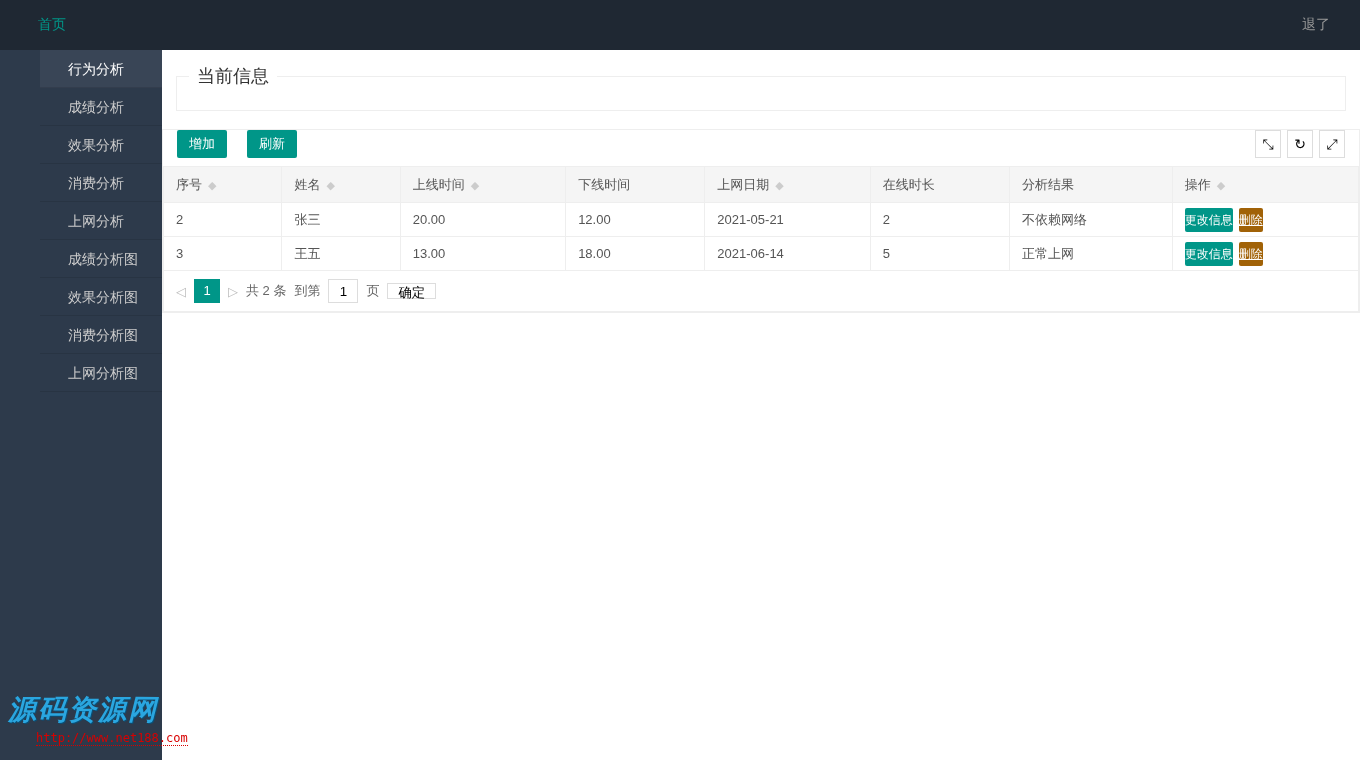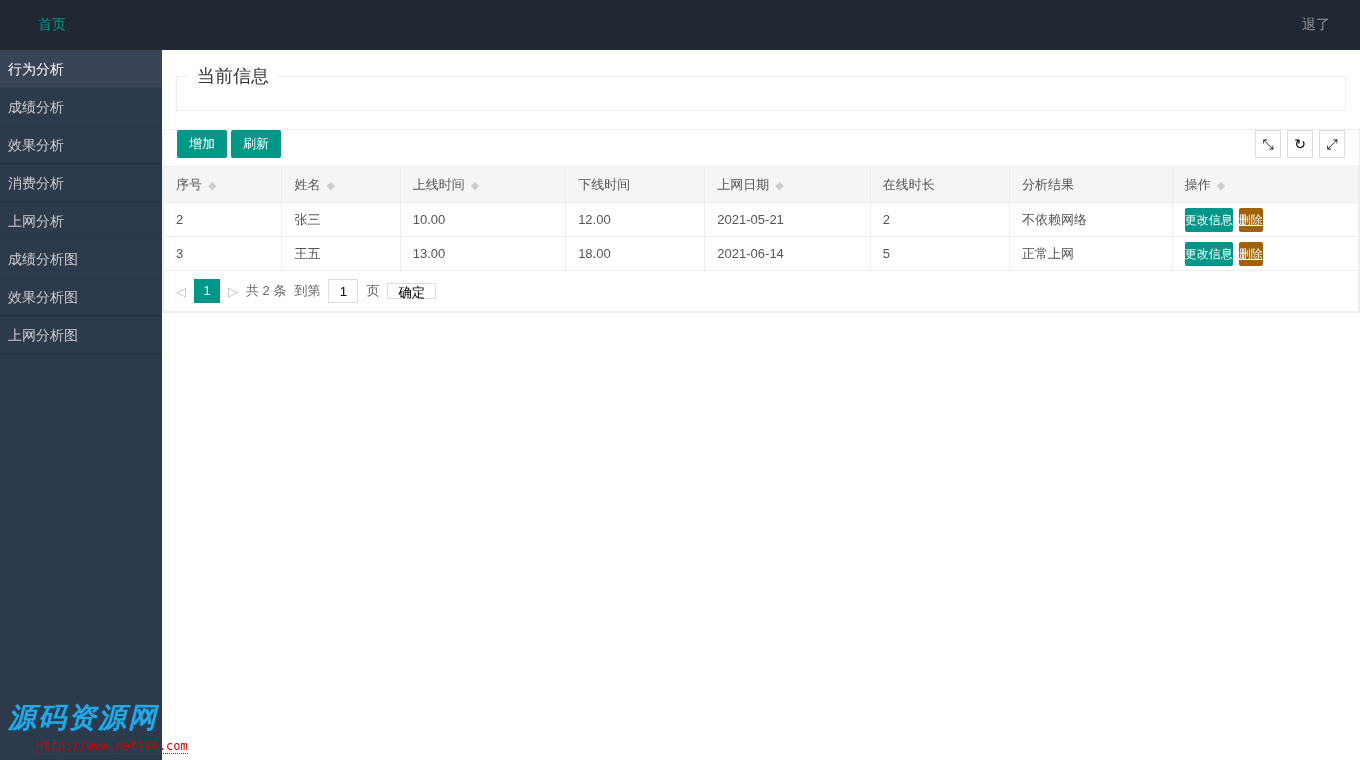--- a/index.html
+++ b/index.html
@@ -31,25 +31,26 @@
   position: absolute;
   top: 50px;
   left: 0;
   width: 162px;
   bottom: 0;
   background: #2d3a4b;
 }
 .sidebar-item {
   height: 38px;
   line-height: 38px;
-  padding-left: 8px;
+  padding-left: 28px;
   color: #ccc;
   font-size: 14px;
   cursor: pointer;
   border-bottom: 1px solid rgba(0,0,0,0.1);
+  margin-left: 40px;
 }
 .sidebar-item.active {
   background: #394556;
   color: #fff;
 }
 .main {
   position: absolute;
   top: 50px;
   left: 162px;
   right: 0;
@@ -66,21 +67,21 @@
   padding: 0 8px;
   font-size: 18px;
   color: #333;
 }
 .toolbar {
   display: flex;
   align-items: center;
   justify-content: space-between;
   padding: 0 14px 8px 14px;
 }
-.toolbar-left { display: flex; gap: 4px; }
+.toolbar-left { display: flex; gap: 20px; }
 .btn {
   height: 28px;
   padding: 0 12px;
   font-size: 13px;
   border: none;
   cursor: pointer;
   border-radius: 2px;
   color: #fff;
 }
 .btn-teal { background: #009688; }
@@ -161,21 +162,21 @@
   background: #fff;
   cursor: pointer;
 }
 .content-card {
   border: 1px solid #eee;
   margin: 0;
 }
 .watermark {
   position: absolute;
   left: 0;
-  bottom: 0;
+  bottom: 8px;
   padding: 6px 8px;
   background: rgba(255,255,255,0.0);
 }
 .watermark .wm-title {
   font-family: "KaiTi","STKaiti","Microsoft YaHei",serif;
   font-size: 28px;
   font-weight: bold;
   font-style: italic;
   color: #2aa6e0;
   text-shadow: 1px 1px 0 #0a4f76;
@@ -199,20 +200,21 @@
 </div>
 
 <div class="sidebar" id="sidebar">
     <div class="sidebar-item active">行为分析</div>
     <div class="sidebar-item">成绩分析</div>
     <div class="sidebar-item">效果分析</div>
     <div class="sidebar-item">消费分析</div>
     <div class="sidebar-item">上网分析</div>
     <div class="sidebar-item">成绩分析图</div>
     <div class="sidebar-item">效果分析图</div>
+    <div class="sidebar-item">消费分析图</div>
     <div class="sidebar-item">上网分析图</div>
   </div>
 
 <div class="main">
 
   <fieldset class="fieldset">
     <legend>当前信息</legend>
   </fieldset>
 
   <div class="content-card" style="margin:0 0 0 0;">
@@ -238,21 +240,21 @@
           <th><span>上网日期</span><span class="sort">◆</span></th>
           <th><span>在线时长</span></th>
           <th><span>分析结果</span></th>
           <th><span>操作</span><span class="sort">◆</span></th>
         </tr>
       </thead>
       <tbody id="tbody">
           <tr>
             <td>2</td>
             <td>张三</td>
-            <td>10.00</td>
+            <td>20.00</td>
             <td>12.00</td>
             <td>2021-05-21</td>
             <td>2</td>
             <td>不依赖网络</td>
             <td><span class="btn btn-teal btn-sm">更改信息</span><span class="btn btn-red btn-sm" style="margin-left: 6px;">删除</span></td>
           </tr>
           <tr>
             <td>3</td>
             <td>王五</td>
             <td>13.00</td>

